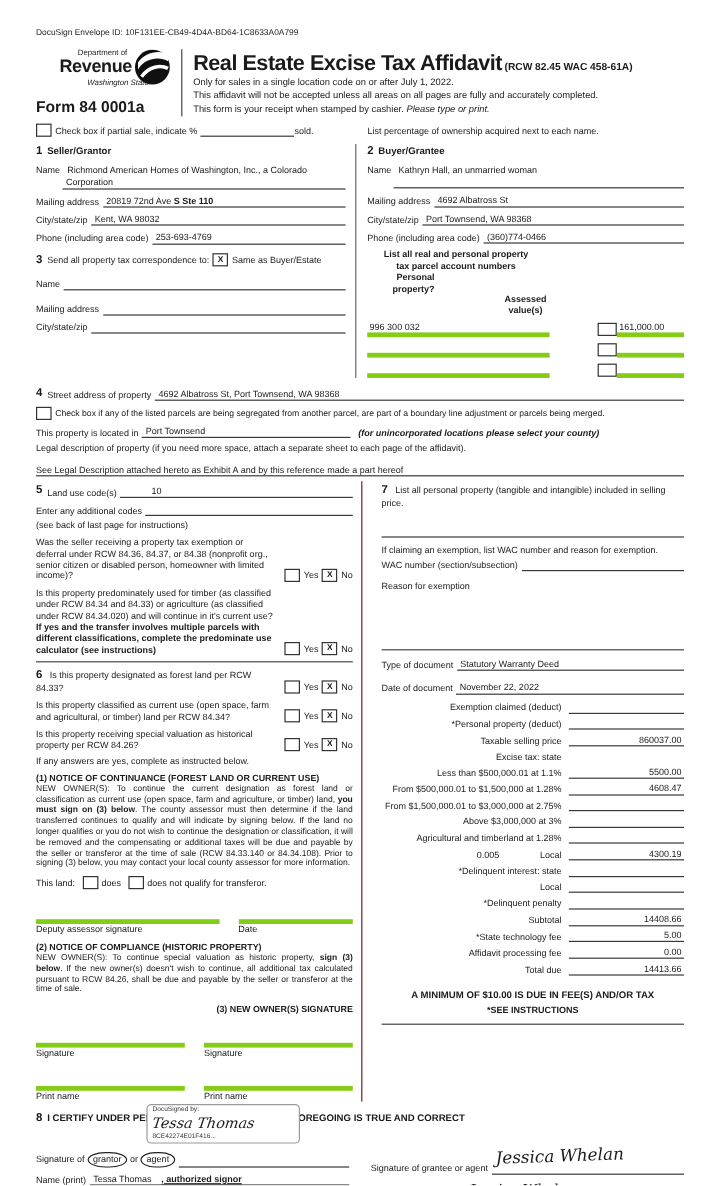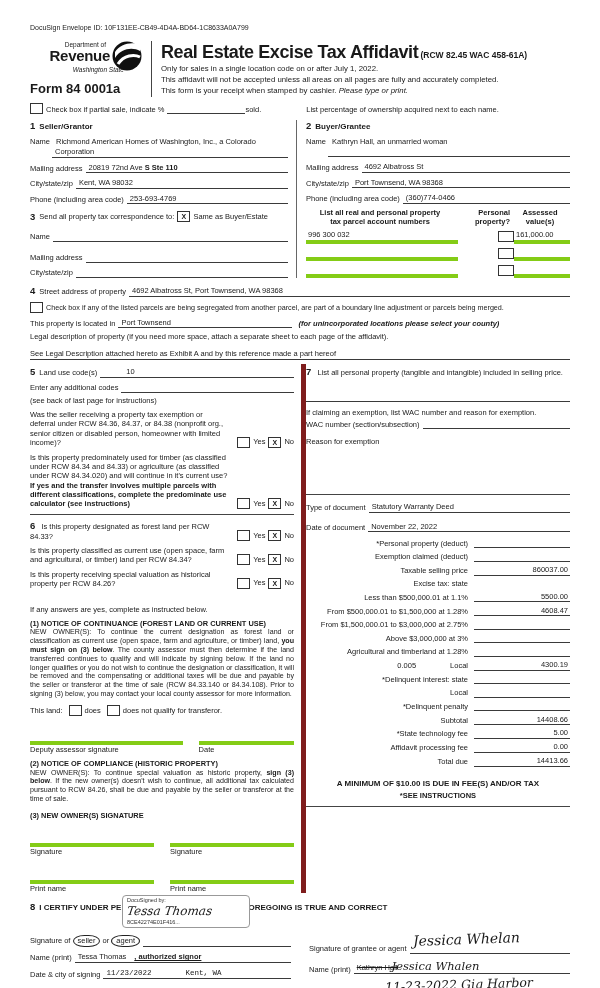--- a/index.html
+++ b/index.html
@@ -31,32 +31,32 @@
   .frow .lab{margin-right:3px;flex:none;}
   .secnum{font-weight:bold;font-size:9.5px;margin-right:4px;}
   .sectitle{font-weight:bold;font-size:8px;}
   .hr{border-top:1px solid #444;height:0;}
   
   .topcols{display:flex;margin-top:6px;}
   .tleft{width:258px;flex:none;padding-right:8px;}
   .tright{flex:1;border-left:1px solid #666;padding-left:9px;}
   
   .ptable{margin-top:4px;}
-  .phrow{display:flex;text-align:center;font-weight:bold;}
+  .phrow{display:flex;text-align:center;font-weight:bold;flex-direction:column;}
   .prow{display:flex;align-items:flex-end;margin-top:4px;}
   .pc1{width:148px;flex:none;}
   .pc2{width:56px;flex:none;text-align:right;}
   .pc3{flex:1;}
   .u{border-bottom:4px solid #84cc16;min-height:9px;padding:0 2px;}
   
   .sec4{margin-top:7px;}
   
   .midcols{display:flex;margin-top:4px;}
   .bleft{width:264px;flex:none;padding-right:7px;}
-  .bright{flex:1;border-left:5px solid #7f1d1d;padding-left:0;}
+  .bright{flex:1;border-left:1px solid #7f1d1d;padding-left:16px;}
   .q{position:relative;margin-top:5px;padding-right:66px;}
   .yn{position:absolute;right:0;bottom:0;display:flex;align-items:center;gap:3px;white-space:nowrap;}
   .smallp{font-size:7.2px;}
   
   .trow{display:flex;align-items:flex-end;margin-top:3.5px;}
   .tl{flex:1;text-align:right;padding-right:6px;}
   .tv{width:92px;flex:none;border-bottom:1px solid #3a3a3a;text-align:right;padding:0 2px;min-height:9px;}
   .tv.noline{border-bottom:none;}
   .minimum{font-weight:bold;font-size:8px;text-align:center;margin-top:12px;}
   .seeins{font-weight:bold;font-size:7.5px;text-align:center;margin-top:2px;}
@@ -298,21 +298,21 @@
       <div class="q">
         <span>Is this property receiving special valuation as historical property per RCW 84.26?</span>
         <span class="yn">
             <span class="cb"></span>
             <span>Yes</span>
         <span class="cb">X</span>
             <span>No</span>
           </span>
       </div>
 
-      <div style="margin-top:16px;">If any answers are yes, complete as instructed below.</div>
+      <div style="margin-top:4px;">If any answers are yes, complete as instructed below.</div>
 
       <div class="ntitle">(1) NOTICE OF CONTINUANCE (FOREST LAND OR CURRENT USE)</div>
       <div class="nbody">
         <span>NEW OWNER(S): To continue the current designation as forest land or classification as current use (open space, farm and agriculture, or timber) land, </span><span class="b">you must sign on (3) below</span><span>. The county assessor must then determine if the land transferred continues to qualify and will indicate by signing below. If the land no longer qualifies or you do not wish to continue the designation or classification, it will be removed and the compensating or additional taxes will be due and payable by the seller or transferor at the time of sale (RCW 84.33.140 or 84.34.108). Prior to signing (3) below, you may contact your local county assessor for more information.</span>
       </div>
 
       <div class="frow" style="align-items:center;margin-top:6px;">
         <span>This land:</span>
         <span class="cb" style="margin:0 3px 0 6px;"></span>
         <span>does</span>
@@ -329,21 +329,21 @@
           <div class="u"></div>
           <div>Date</div>
         </div>
       </div>
 
       <div class="ntitle">(2) NOTICE OF COMPLIANCE (HISTORIC PROPERTY)</div>
       <div class="nbody">
         <span>NEW OWNER(S): To continue special valuation as historic property, </span><span class="b">sign (3) below</span><span>. If the new owner(s) doesn't wish to continue, all additional tax calculated pursuant to RCW 84.26, shall be due and payable by the seller or transferor at the time of sale.</span>
       </div>
 
-      <div class="ntitle" style="text-align:left;margin-top:7px;">(3) NEW OWNER(S) SIGNATURE</div>
+      <div class="ntitle" style="text-align:right;margin-top:7px;">(3) NEW OWNER(S) SIGNATURE</div>
 
       <div class="minisig">
         <div class="ms">
             <div class="u"></div>
             <div>Signature</div>
           </div>
         <div class="ms">
             <div class="u"></div>
             <div>Signature</div>
           </div>
@@ -381,25 +381,25 @@
           <span class="lab">Type of document</span>
           <span class="fill">Statutory Warranty Deed</span>
         </div>
       <div class="frow" style="margin-top:9px;">
           <span class="lab">Date of document</span>
           <span class="fill">November 22, 2022</span>
         </div>
 
       <div style="margin-top:6px;">
         <div class="trow">
+            <span class="tl">Exemption claimed (deduct)</span>
+            <span class="tv"></span>
+          </div>
+        <div class="trow">
             <span class="tl">*Personal property (deduct)</span>
-            <span class="tv"></span>
-          </div>
-        <div class="trow">
-            <span class="tl">Exemption claimed (deduct)</span>
             <span class="tv"></span>
           </div>
         <div class="trow">
             <span class="tl">Taxable selling price</span>
             <span class="tv">860037.00</span>
           </div>
         <div class="trow">
             <span class="tl">Excise tax: state</span>
             <span class="tv noline"></span>
           </div>
@@ -466,21 +466,21 @@
   <div class="sec8">
     <div><span class="secnum">8</span><span class="b" style="font-size:8px;">I CERTIFY UNDER PENALTY OF PERJURY THAT THE FOREGOING IS TRUE AND CORRECT</span></div>
     <div class="sigcols">
       <div class="sigcol">
         <div class="dsbox">
           <div class="dstiny">DocuSigned by:</div>
           <div class="dssig hand">Tessa Thomas</div>
           <div class="dstiny">8CE42274E01F416...</div>
         </div>
         <div class="frow" style="margin-top:22px;">
-          <span class="lab"><span>Signature of</span> <span class="oval">seller</span> <span>or</span> <span class="oval">agent</span></span>
+          <span class="lab"><span>Signature of</span> <span class="oval">grantor</span> <span>or</span> <span class="oval">agent</span></span>
           <span class="fill"></span>
         </div>
         <div class="frow">
           <span class="lab">Name (print)</span>
           <span class="fill"><span>Tessa Thomas</span><span class="b" style="text-decoration:underline;margin-left:8px;">, authorized signor</span></span>
         </div>
         <div class="frow">
           <span class="lab">Date &amp; city of signing</span>
           <span class="fill"><span class="mono">11/23/2022</span><span class="mono" style="margin-left:34px;">Kent, WA</span></span>
         </div>

